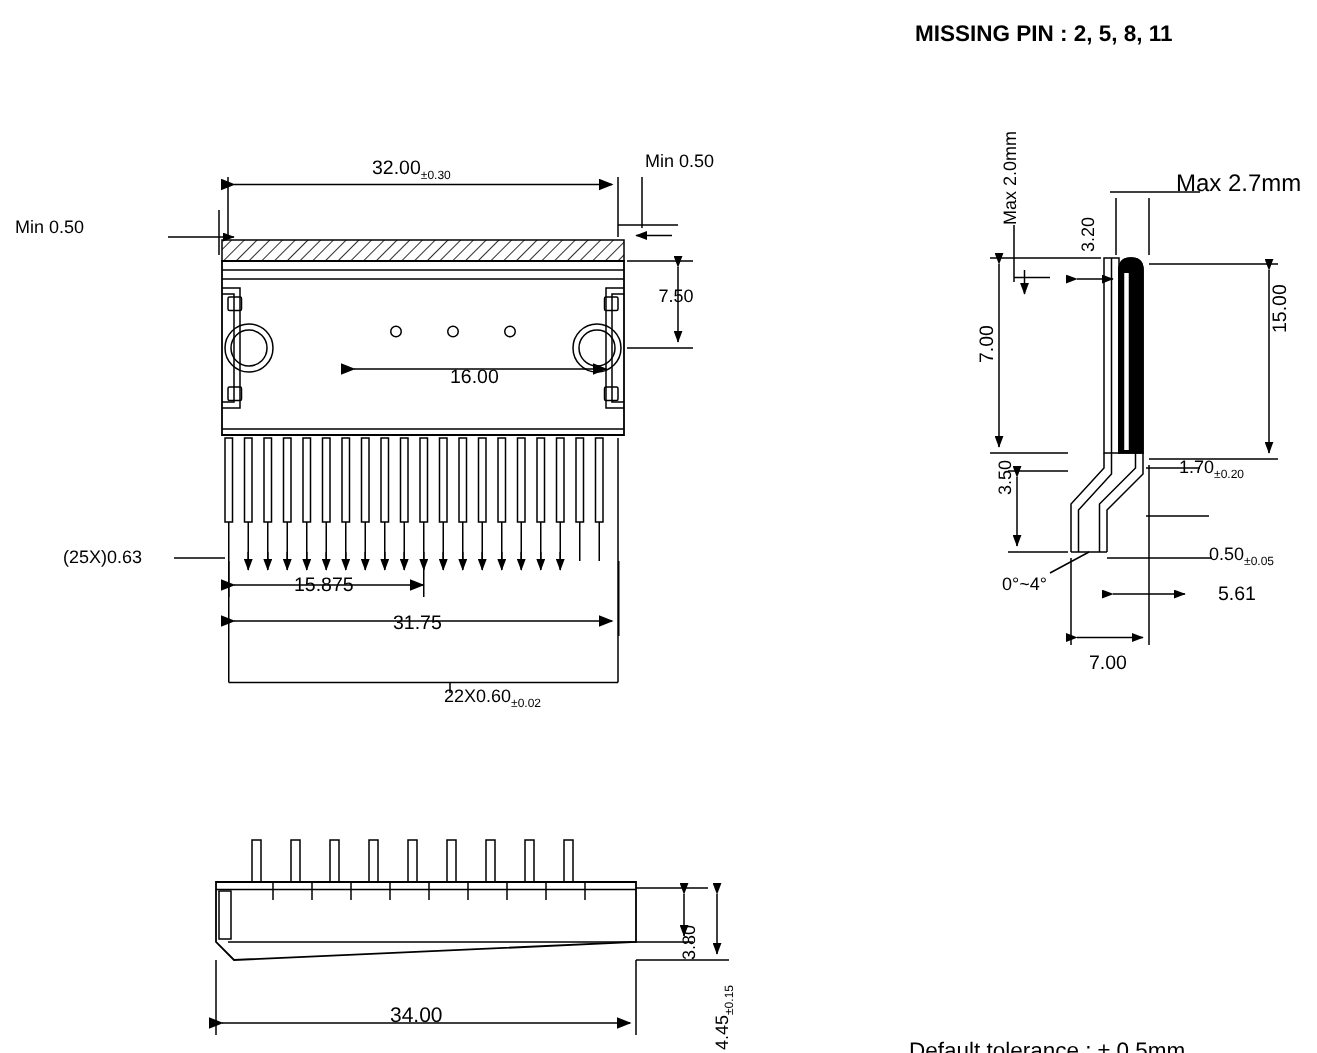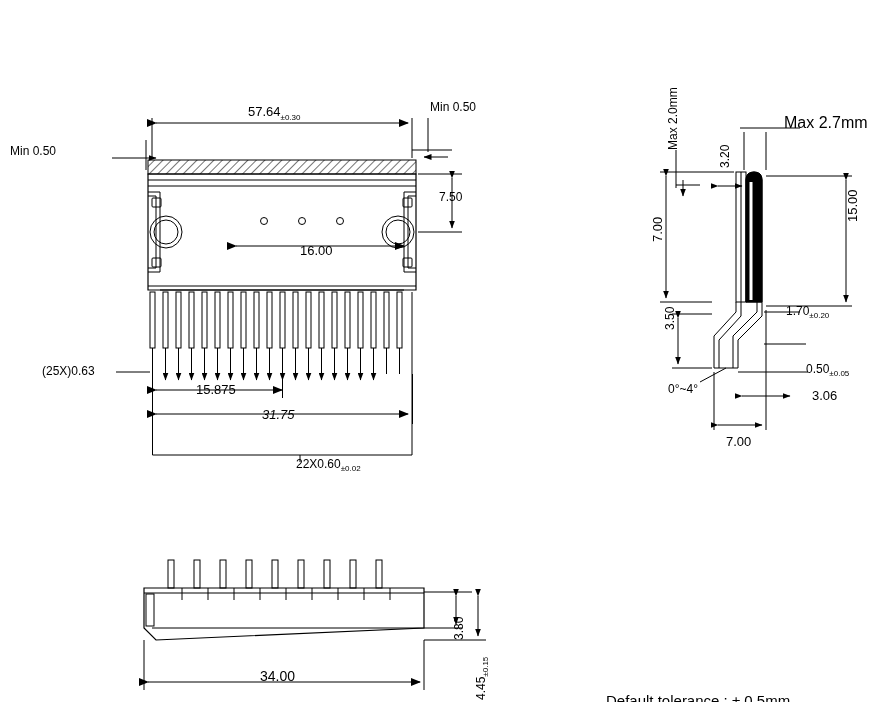--- a/index.html
+++ b/index.html
@@ -253,50 +253,51 @@
       <line x1="148" y1="682" x2="420" y2="682" marker-start="url(#ar)" marker-end="url(#ar)"></line>
 
       <line x1="424" y1="592" x2="472" y2="592"></line>
       <line x1="424" y1="628" x2="462" y2="628"></line>
       <line x1="424" y1="640" x2="486" y2="640"></line>
       <line x1="456" y1="596" x2="456" y2="624" marker-start="url(#arS)" marker-end="url(#arS)"></line>
       <line x1="478" y1="596" x2="478" y2="636" marker-start="url(#arS)" marker-end="url(#arS)"></line>
     </g>
   </svg>
 
+  <div class="lbl big" style="left:610px;top:14px;">MISSING PIN : 2, 5, 8, 11</div>
   <div class="lbl note" style="left:606px;top:692px;">Default tolerance : ± 0.5mm</div>
 
   <div class="lbl" style="left:248px;top:104px;font-size:13px;">
-    <span>57.64</span><span class="sub">±0.30</span>
+    <span>32.00</span><span class="sub">±0.30</span>
   </div>
   <div class="lbl" style="left:430px;top:100px;font-size:12px;">Min 0.50</div>
   <div class="lbl" style="left:10px;top:144px;font-size:12px;">Min 0.50</div>
   <div class="lbl" style="left:439px;top:190px;font-size:12px;">7.50</div>
   <div class="lbl" style="left:300px;top:243px;font-size:13px;">16.00</div>
   <div class="lbl" style="left:42px;top:364px;font-size:12px;">(25X)0.63</div>
   <div class="lbl" style="left:196px;top:382px;font-size:13px;text-align:center;">15.875</div>
-  <div class="lbl" style="left:262px;top:407px;font-size:13px;font-style:italic;">31.75</div>
+  <div class="lbl" style="left:262px;top:407px;font-size:13px;">31.75</div>
   <div class="lbl" style="left:296px;top:457px;font-size:12px;">
     <span>22X0.60</span><span class="sub">±0.02</span>
   </div>
 
   <div class="lbl rot90" style="left:666px;top:150px;font-size:12px;">Max 2.0mm</div>
   <div class="lbl" style="left:784px;top:114px;font-size:16px;">Max 2.7mm</div>
   <div class="lbl rot90" style="left:718px;top:168px;font-size:12px;">3.20</div>
   <div class="lbl rot90" style="left:845px;top:222px;font-size:13px;">15.00</div>
   <div class="lbl rot90" style="left:650px;top:242px;font-size:13px;">7.00</div>
   <div class="lbl rot90" style="left:663px;top:330px;font-size:12px;">3.50</div>
   <div class="lbl" style="left:786px;top:304px;font-size:12px;">
     <span>1.70</span><span class="sub">±0.20</span>
   </div>
   <div class="lbl" style="left:806px;top:362px;font-size:12px;">
     <span>0.50</span><span class="sub">±0.05</span>
   </div>
   <div class="lbl" style="left:668px;top:382px;font-size:12px;">0°~4°</div>
-  <div class="lbl" style="left:812px;top:388px;font-size:13px;">3.06</div>
+  <div class="lbl" style="left:812px;top:388px;font-size:13px;">5.61</div>
   <div class="lbl" style="left:726px;top:434px;font-size:13px;">7.00</div>
 
   <div class="lbl" style="left:260px;top:668px;font-size:14px;">34.00</div>
   <div class="lbl rot90" style="left:452px;top:640px;font-size:12px;">3.80</div>
   <div class="lbl rot90" style="left:474px;top:700px;font-size:12px;">
     <span>4.45</span><span class="sub">±0.15</span>
   </div>
 
 </div>
 

